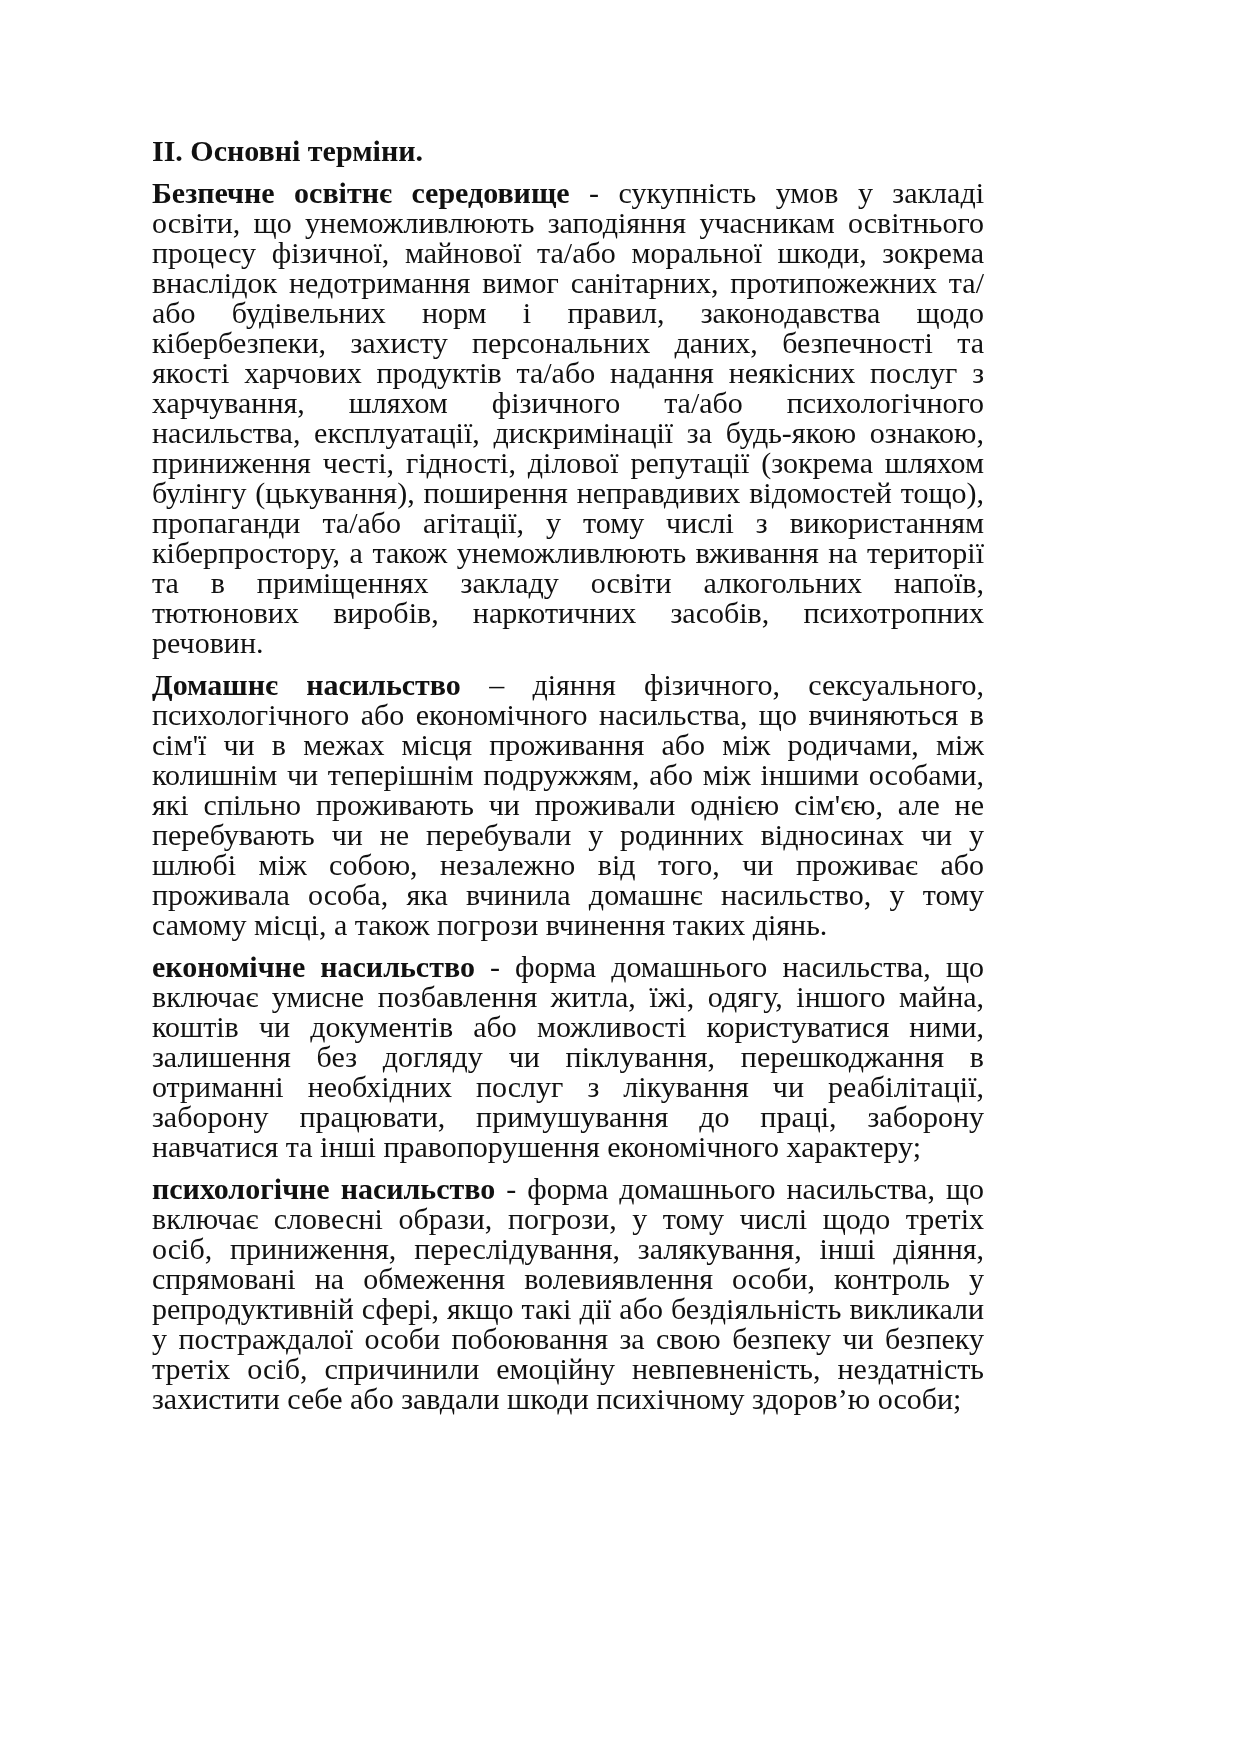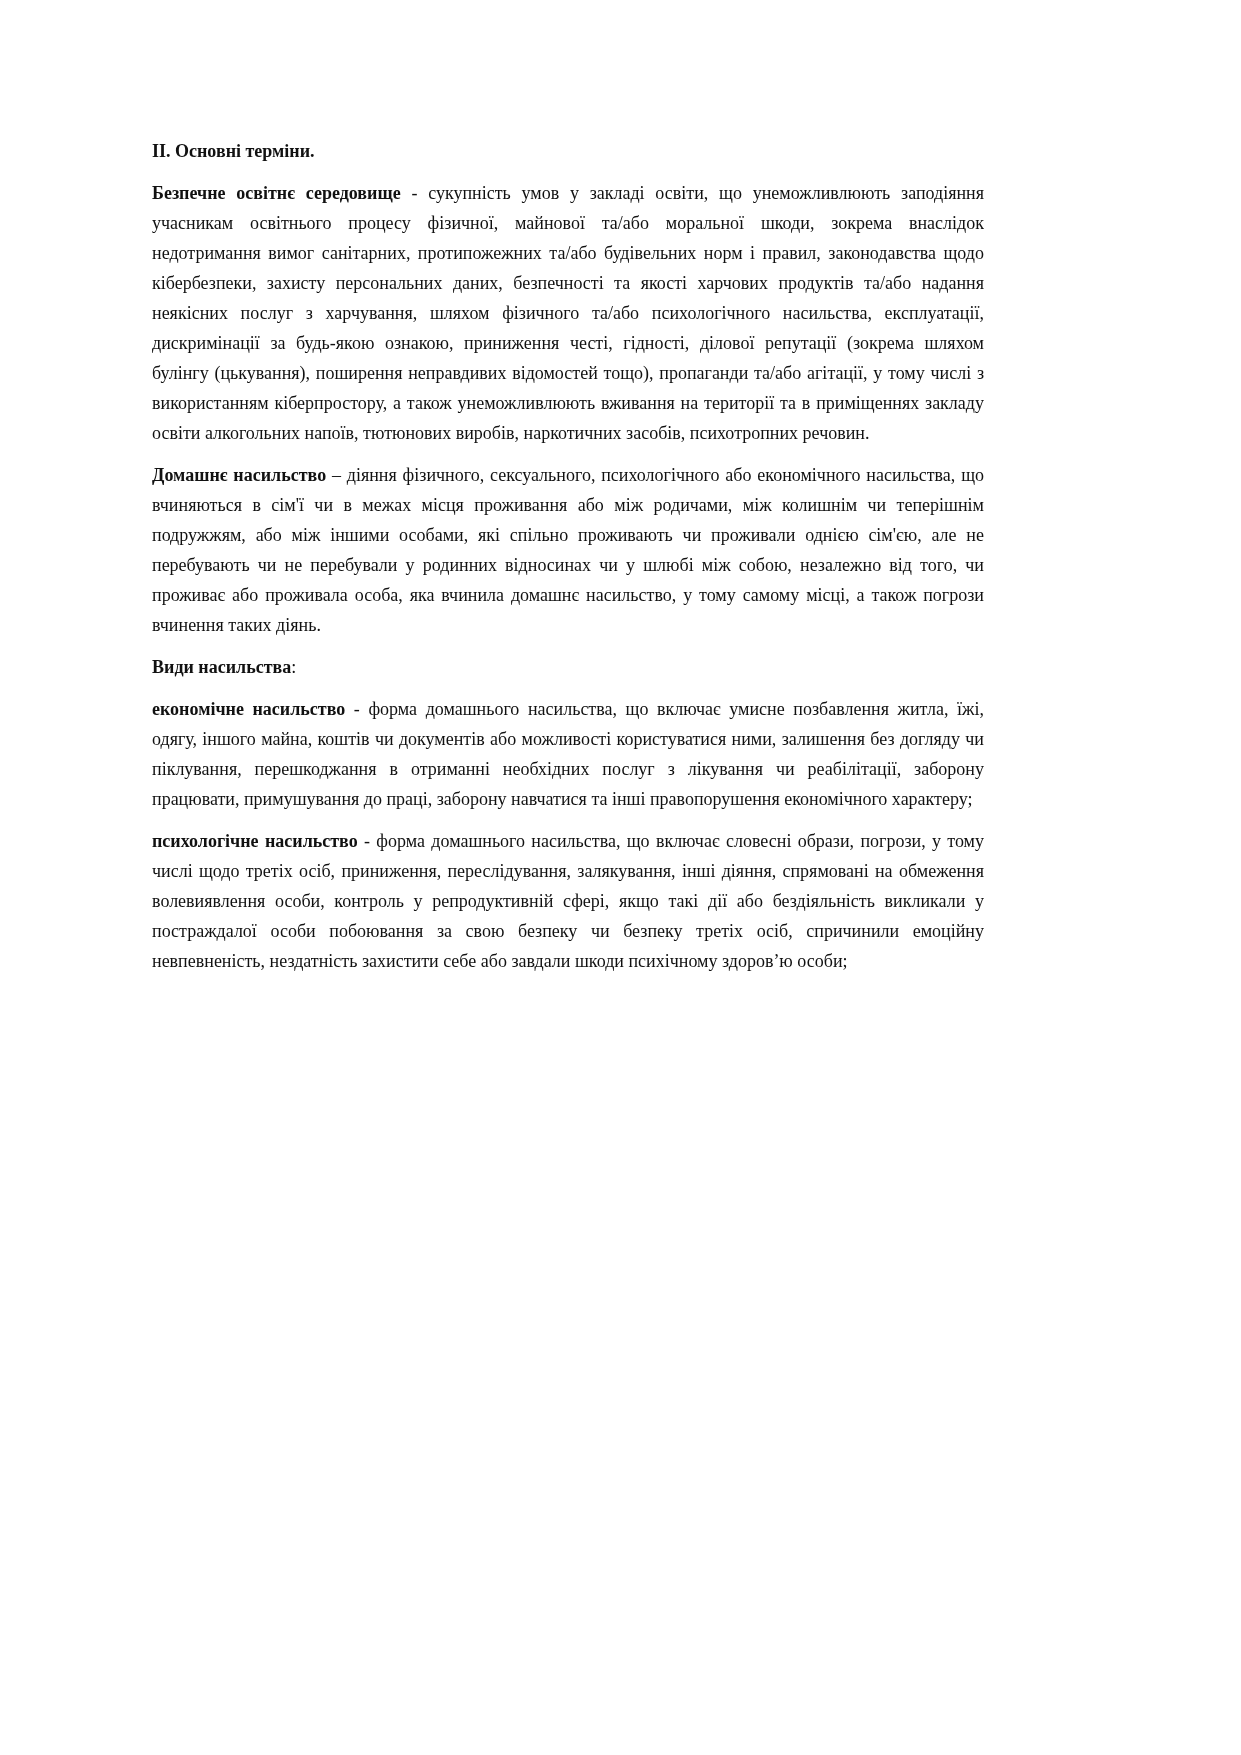--- a/index.html
+++ b/index.html
@@ -12,21 +12,21 @@
       height: 1755px;
       position: relative;
       overflow: hidden;
     }
     .page {
       position: absolute;
       left: 152px;
       top: 136px;
       width: 832px;
       font-family: "Liberation Serif", "DejaVu Serif", serif;
-      font-size: 18px;
+      font-size: 30px;
       line-height: 30px;
       color: #111111;
     }
     .heading {
       font-weight: bold;
       margin: 0 0 12px 0;
     }
     .para {
       margin: 0 0 12px 0;
       text-align: justify;
@@ -47,19 +47,18 @@
 
 <div class="page">
 
   <p class="heading">ІІ. Основні терміни.</p>
 
   <p class="para"><span class="term">Безпечне освітнє середовище</span><span> - </span><span>сукупність умов у закладі освіти, що унеможливлюють заподіяння учасникам освітнього процесу фізичної, майнової та/або моральної шкоди, зокрема внаслідок недотримання вимог санітарних, протипожежних та/або будівельних норм і правил, законодавства щодо кібербезпеки, захисту персональних даних, безпечності та якості харчових продуктів та/або надання неякісних послуг з харчування, шляхом фізичного та/або психологічного насильства, експлуатації, дискримінації за будь-якою ознакою, приниження честі, гідності, ділової репутації (зокрема шляхом булінгу (цькування), поширення неправдивих відомостей тощо), пропаганди та/або агітації, у тому числі з використанням кіберпростору, а також унеможливлюють вживання на території та в приміщеннях закладу освіти алкогольних напоїв, тютюнових виробів, наркотичних засобів, психотропних речовин.</span></p>
 
 
   <p class="para"><span class="term">Домашнє насильство</span><span> – </span><span>діяння фізичного, сексуального, психологічного або економічного насильства, що вчиняються в сім'ї чи в межах місця проживання або між родичами, між колишнім чи теперішнім подружжям, або між іншими особами, які спільно проживають чи проживали однією сім'єю, але не перебувають чи не перебували у родинних відносинах чи у шлюбі між собою, незалежно від того, чи проживає або проживала особа, яка вчинила домашнє насильство, у тому самому місці, а також погрози вчинення таких діянь.</span></p>
 
-  <p class="subheading"><span class="term">Види насильства</span><span>:</span></p>
 
   <p class="para"><span class="term">економічне насильство</span><span> - </span><span>форма домашнього насильства, що включає умисне позбавлення житла, їжі, одягу, іншого майна, коштів чи документів або можливості користуватися ними, залишення без догляду чи піклування, перешкоджання в отриманні необхідних послуг з лікування чи реабілітації, заборону працювати, примушування до праці, заборону навчатися та інші правопорушення економічного характеру;</span></p>
 
   <p class="para"><span class="term">психологічне насильство</span><span> - </span><span>форма домашнього насильства, що включає словесні образи, погрози, у тому числі щодо третіх осіб, приниження, переслідування, залякування, інші діяння, спрямовані на обмеження волевиявлення особи, контроль у репродуктивній сфері, якщо такі дії або бездіяльність викликали у постраждалої особи побоювання за свою безпеку чи безпеку третіх осіб, спричинили емоційну невпевненість, нездатність захистити себе або завдали шкоди психічному здоров’ю особи;</span></p>
 
 </div>
 
 </body></html>

